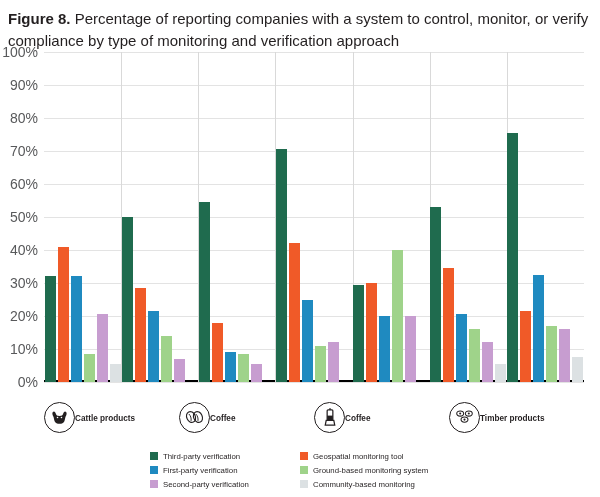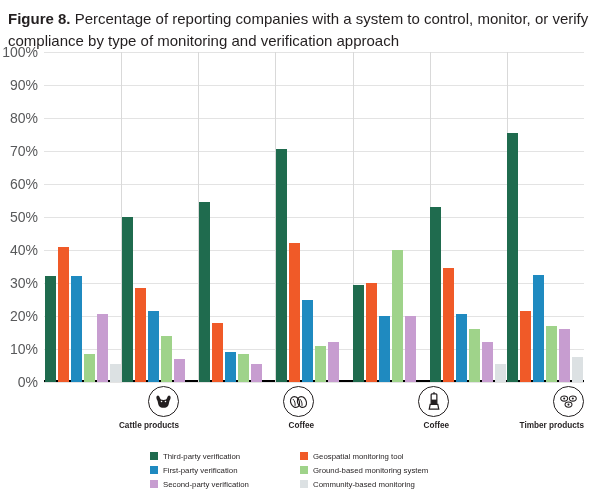--- a/index.html
+++ b/index.html
@@ -55,21 +55,21 @@
   .bar{
     width:11px;
   }
 
   
   .xlabels{
     position:absolute;left:44px;top:386px;width:540px;height:62px;
     display:flex;
   }
   .xcell{
-    flex:1 1 0;display:flex;flex-direction:column;align-items:flex-end;
+    flex:1 1 0;display:flex;align-items:center;
   }
   .icon-circle{
     width:29px;height:29px;border-radius:50%;
     border:1.3px solid #231f20;
     display:flex;align-items:center;justify-content:center;
     color:#231f20;
     background:#fff;
   }
   .xcap{
     margin-top:4px;font-size:8.2px;font-weight:bold;text-align:center;

